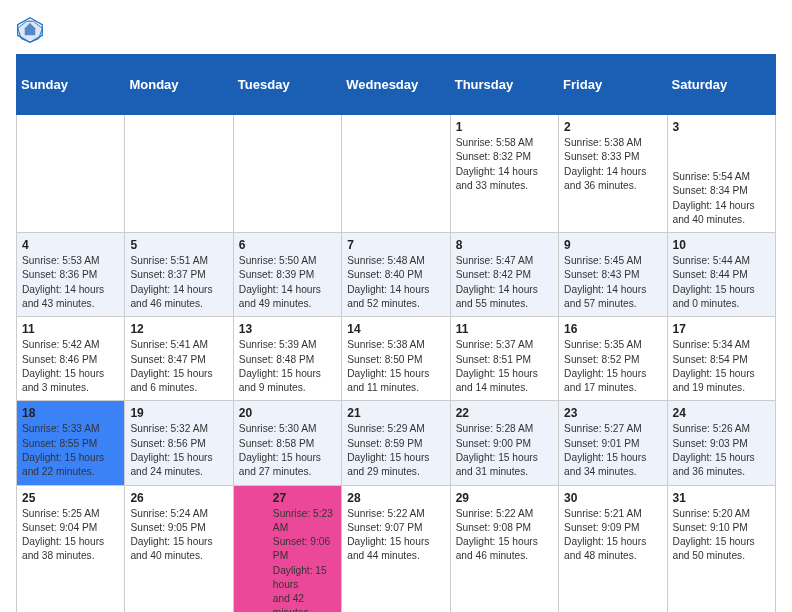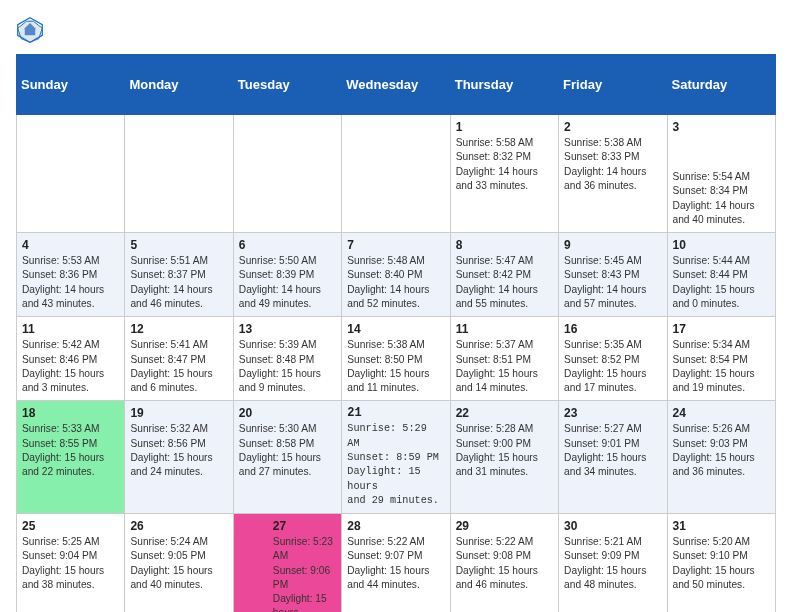--- a/index.html
+++ b/index.html
@@ -246,42 +246,42 @@
         </td>
         <td style="background: rgb(255, 255, 255);">
           <div class="day-number">17</div>
           <div class="day-info" style="white-space: pre-line;">Sunrise: 5:34 AM
 Sunset: 8:54 PM
 Daylight: 15 hours
 and 19 minutes.</div>
         </td>
       </tr>
       <tr>
-        <td style="background: #86efac;">
+        <td style="background: #3b82f6;">
           <div class="day-number">18</div>
           <div class="day-info" style="white-space: pre-line;">Sunrise: 5:33 AM
 Sunset: 8:55 PM
 Daylight: 15 hours
 and 22 minutes.</div>
         </td>
         <td style="background: rgb(238, 242, 250);">
           <div class="day-number">19</div>
           <div class="day-info" style="white-space: pre-line;">Sunrise: 5:32 AM
 Sunset: 8:56 PM
 Daylight: 15 hours
 and 24 minutes.</div>
         </td>
         <td style="background: rgb(238, 242, 250);">
           <div class="day-number">20</div>
           <div class="day-info" style="white-space: pre-line;">Sunrise: 5:30 AM
 Sunset: 8:58 PM
 Daylight: 15 hours
 and 27 minutes.</div>
         </td>
-        <td style="background: rgb(238, 242, 250); font-family: Liberation Mono, monospace;">
+        <td style="background: rgb(238, 242, 250);">
           <div class="day-number">21</div>
           <div class="day-info" style="white-space: pre-line;">Sunrise: 5:29 AM
 Sunset: 8:59 PM
 Daylight: 15 hours
 and 29 minutes.</div>
         </td>
         <td style="background: rgb(238, 242, 250);">
           <div class="day-number">22</div>
           <div class="day-info" style="white-space: pre-line;">Sunrise: 5:28 AM
 Sunset: 9:00 PM

